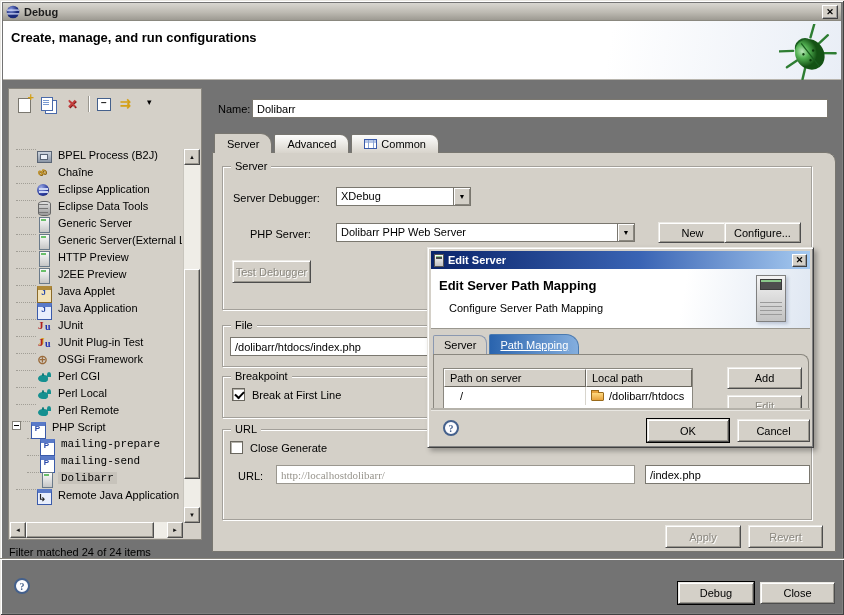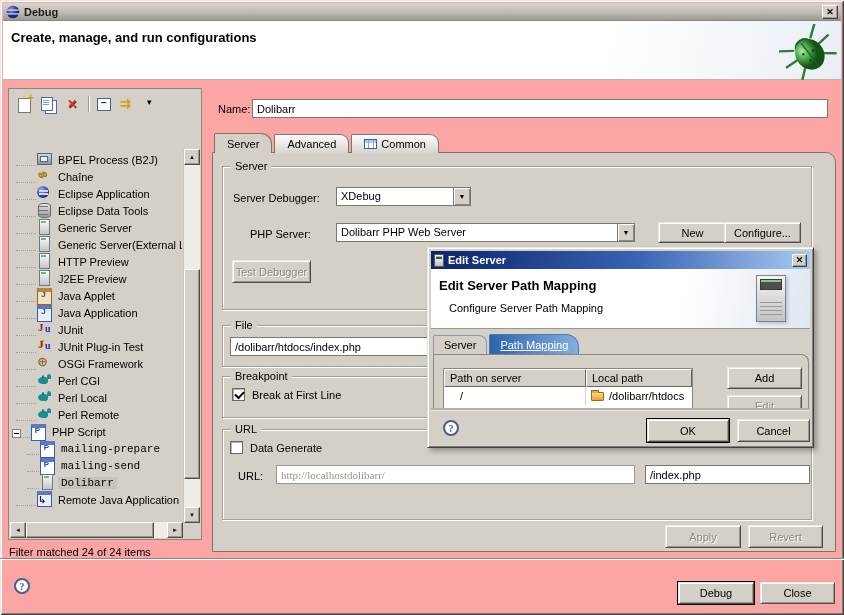--- a/index.html
+++ b/index.html
@@ -1,21 +1,21 @@
 <!DOCTYPE html>
 <html><head>
 <meta charset="utf-8">
 <style>
   * { margin:0; padding:0; box-sizing:border-box; }
   html,body { width:844px; height:615px; }
   body { position:relative; background:#d4d0c8; font-family:"Liberation Sans",sans-serif; font-size:11px; color:#000; overflow:hidden; }
   .abs { position:absolute; }
 
   
-  .window { position:absolute; inset:0; background:#fca5a5;
+  .window { position:absolute; inset:0; background:#737373;
     box-shadow: inset 1px 1px 0 #e9e7e2, inset -1px -1px 0 #404040, inset 2px 2px 0 #fff, inset -2px -2px 0 #808080; }
   .titlebar { left:3px; top:3px; right:3px; height:18px;
     background:linear-gradient(#d8d6d0 0%, #bdbab2 55%, #9d9a92 100%);
     display:flex; align-items:center; padding:0 3px; border-bottom:1px solid #8a887f; }
   .titlebar .t-label { font-weight:bold; color:#1c1c1c; margin-left:4px; }
   .xbtn { margin-left:auto; width:16px; height:14px; background:#d4d0c8;
     border:1px solid; border-color:#fff #404040 #404040 #fff;
     box-shadow: inset -1px -1px 0 #9a9a9a; display:flex; align-items:center; justify-content:center; }
   .xbtn::before { content:"✕"; font-size:9px; font-weight:bold; }
   .hdr { left:3px; top:21px; right:3px; height:59px;
@@ -60,21 +60,21 @@
   .tbi.copy::after { content:""; position:absolute; left:3px; top:5px; width:6px; height:1px; background:#7a9ad0; box-shadow:0 2px 0 #7a9ad0, 0 4px 0 #7a9ad0; }
   .tbi.del::before { content:"✕"; position:absolute; left:3px; top:2px; color:#c43c3c; font-size:12px; font-weight:bold; text-shadow:1px 1px 0 #8a1a1a; }
   .tbi.collapse::before { content:""; position:absolute; left:2px; top:3px; width:12px; height:11px; background:#fff; border:1px solid #44608c; }
   .tbi.collapse::after { content:"−"; position:absolute; left:6px; top:2px; font-size:10px; font-weight:bold; color:#222; }
   .tbi.filter::before { content:"⇉"; position:absolute; left:1px; top:1px; color:#d4a017; font-size:13px; font-weight:bold; }
   .tbi.ddm::before { content:"▾"; position:absolute; left:4px; top:2px; font-size:9px; }
 
   .filterbox { position:absolute; left:2px; top:36px; width:156px; height:17px; border:1px solid #5f5d56; background:#fff; padding:1px 3px; font:11px "Liberation Sans",sans-serif; }
 
   .tree { position:absolute; left:1px; top:60px; right:19px; bottom:18px; overflow:hidden; }
-  .trow { height:17px; display:flex; align-items:flex-end; padding-left:6px; white-space:nowrap; }
+  .trow { height:17px; display:flex; align-items:flex-start; padding-left:6px; white-space:nowrap; }
   .trow.lvl2 { padding-left:17px;font-family:Liberation Mono, monospace; }
   .trow.has-exp { padding-left:2px; }
   .conn { width:20px; border-top:1px dotted #a19e96; flex:none; }
   .trow.lvl2 .conn { width:12px; }
   .trow.has-exp .conn { width:9px; }
   .expander { display:none; width:9px; height:9px; background:#fff; border:1px solid #848178; position:relative; flex:none; }
   .trow.has-exp .expander { display:inline-block; }
   .expander::before { content:""; position:absolute; left:1px; top:3px; width:5px; height:1px; background:#000; }
   .tree-label { padding:0 3px; }
   .trow.sel .tree-label { background:#c7c3bb; }
@@ -410,21 +410,21 @@
   <div class="group" style="left:222px;top:376px;width:590px;height:42px;">
     <span class="legend">Breakpoint</span>
   </div>
   <span class="cb checked" style="left:232px;top:388px;"></span>
   <span class="lbl" style="left:252px;top:389px;">Break at First Line</span>
 
   <div class="group" style="left:222px;top:429px;width:590px;height:91px;">
     <span class="legend">URL</span>
   </div>
   <span class="cb" style="left:230px;top:441px;"></span>
-  <span class="lbl" style="left:250px;top:442px;">Data Generate</span>
+  <span class="lbl" style="left:250px;top:442px;">Close Generate</span>
   <span class="lbl" style="left:238px;top:470px;">URL:</span>
   <input class="field disabled" style="left: 276px; top: 465px; width: 359px; height: 19px; font-family: Liberation Serif, serif;" disabled="" value="http://localhostdolibarr/">
   <input class="field" style="left: 645px; top: 465px; width: 165px; height: 19px;" value="/index.php">
 
   <span class="btn disabled" style="left:665px;top:525px;width:76px;height:23px;">Apply</span>
   <span class="btn disabled" style="left:748px;top:525px;width:75px;height:23px;">Revert</span>
 
   <div class="dialog">
     <div class="d-title">
       <span class="mini-server"></span>

